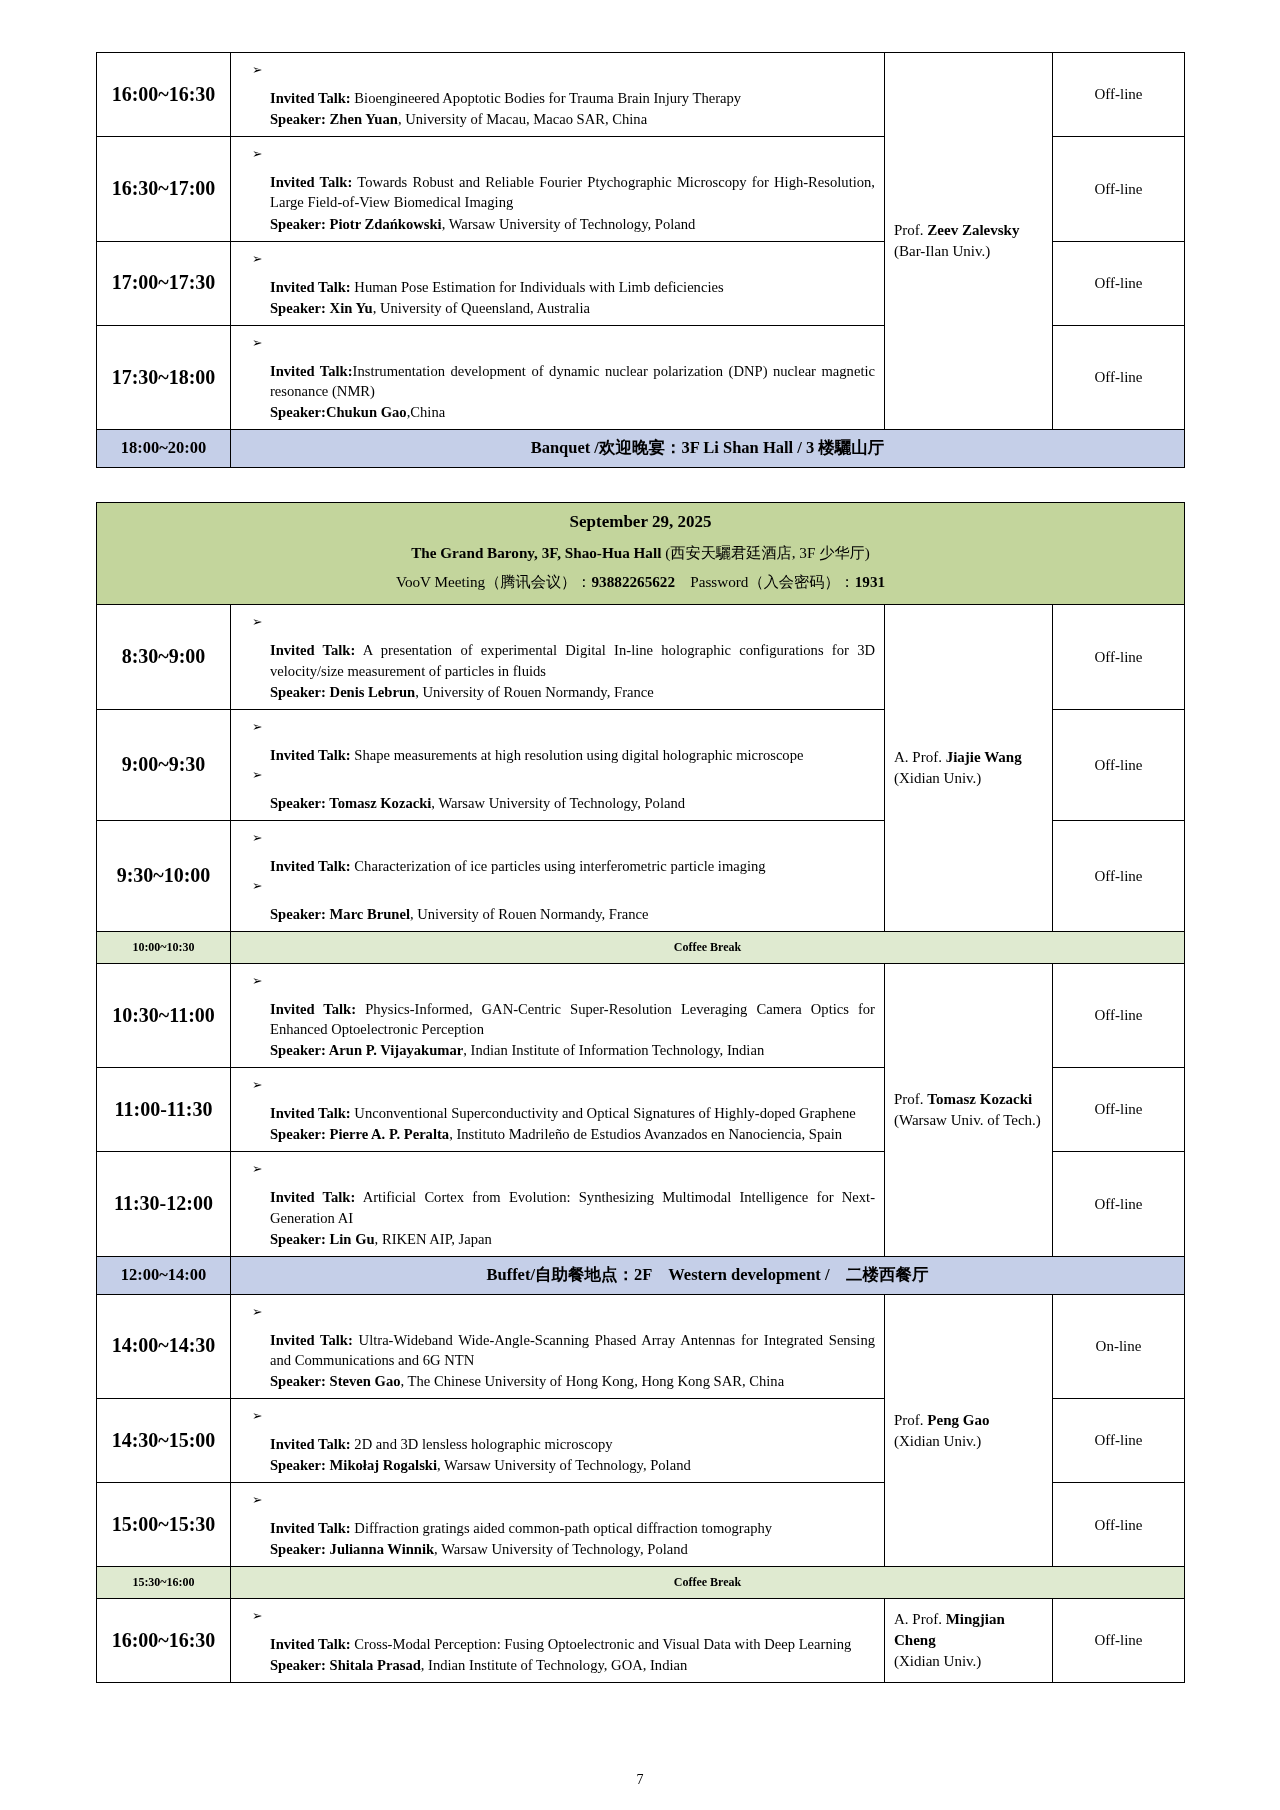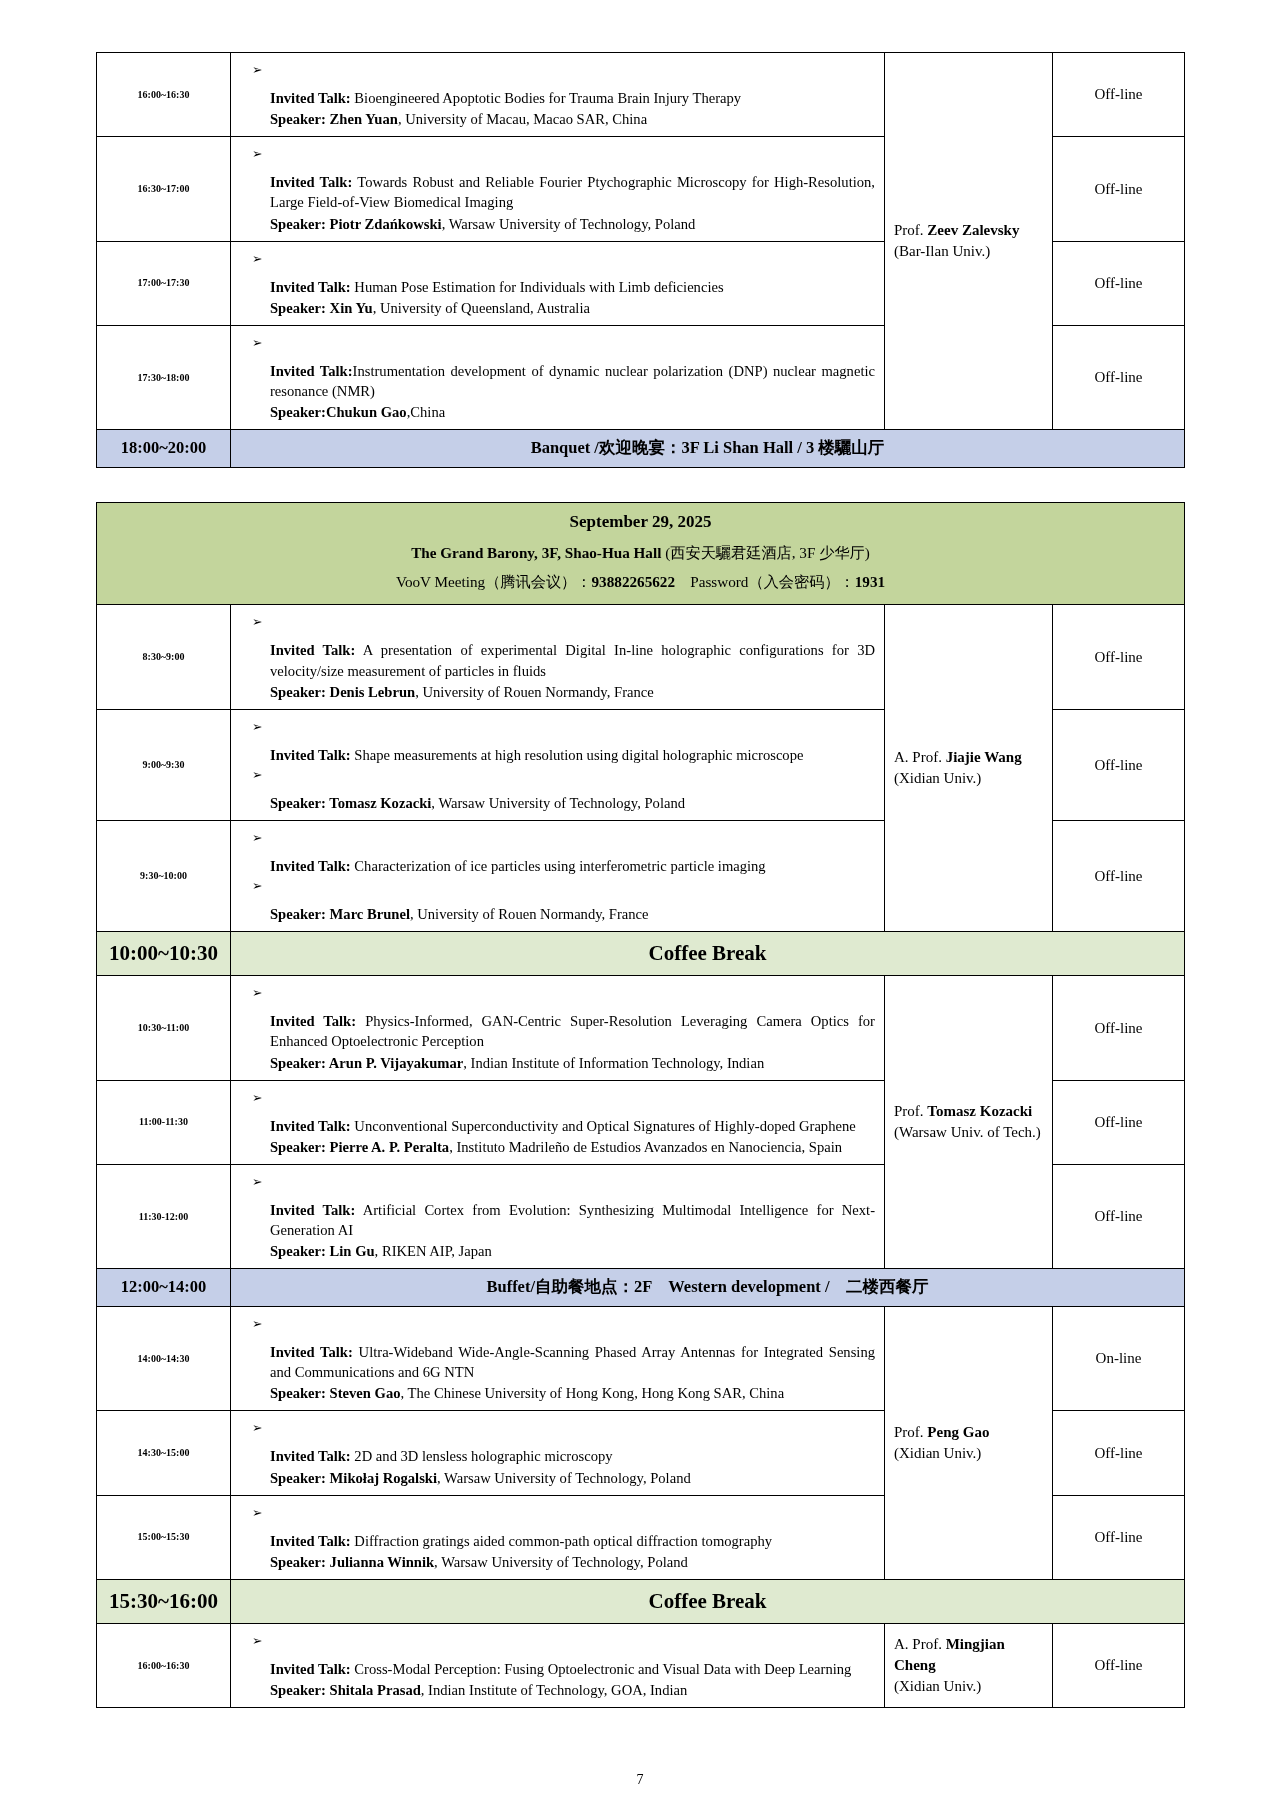--- a/index.html
+++ b/index.html
@@ -33,21 +33,21 @@
     vertical-align: middle;
   }
   .col-time { width: 134px; }
   .col-body { width: 654px; }
   .col-chair { width: 168px; }
   .col-mode { width: 132px; }
 
   .time {
     text-align: center;
     font-weight: bold;
-    font-size: 10px;
+    font-size: 20px;
     white-space: nowrap;
   }
   .mode {
     text-align: center;
     font-size: 15px;
   }
   .mode.online {
     color: #000000;
     font-weight: normal;
   }
@@ -88,21 +88,21 @@
     background: #c5cfe8;
     text-align: center;
     font-weight: bold;
     font-size: 16.5px;
     padding: 10px 6px;
   }
   .break-row td {
     background: #dfead0;
     text-align: center;
     font-weight: bold;
-    font-size: 21px;
+    font-size: 12px;
     padding: 7px 6px;
   }
   .break-row td.time {
     text-align: center;
   }
   .day-header td {
     background: #c3d59c;
     text-align: center;
     padding: 16px 10px 18px 10px;
   }

